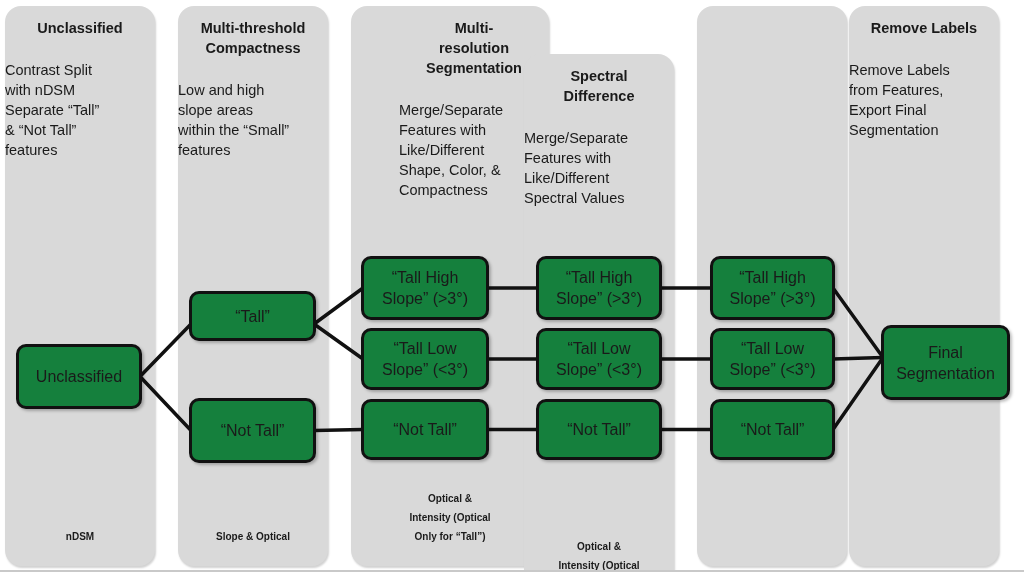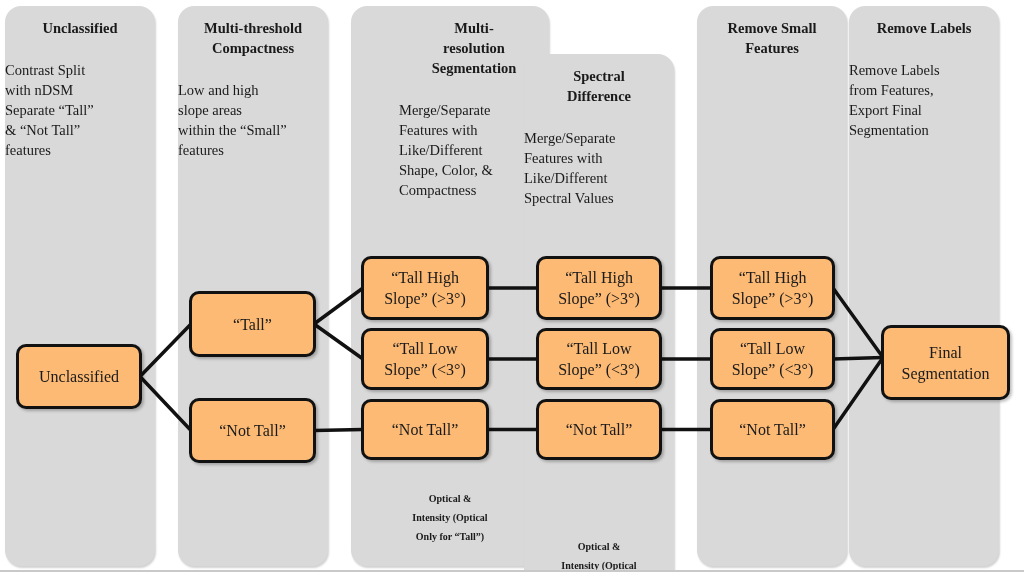--- a/index.html
+++ b/index.html
@@ -2,21 +2,21 @@
 <html><head>
 <meta charset="utf-8">
 <style>
   html, body { margin: 0; padding: 0; background: #ffffff; }
   #canvas {
     position: relative;
     width: 1024px;
     height: 572px;
     background: #ffffff;
     overflow: hidden;
-    font-family: Liberation Serif, serif;
+    font-family: Liberation Sans, sans-serif;
     color: #1a1a1a;
   }
   
   .col {
     position: absolute;
     top: 6px;
     height: 560px;
     width: 150px;
     background: #d9d9d9;
     border-radius: 16px;
@@ -64,35 +64,35 @@
   }
   #edge-layer line {
     stroke: #111111;
     stroke-width: 3.5;
     stroke-linecap: round;
   }
   
   .node {
     position: absolute;
     box-sizing: border-box;
-    background: #fdba74;
+    background: #15803d;
     border: 3px solid #111111;
     border-radius: 10px;
     box-shadow: 2px 2px 3px rgba(0,0,0,0.25);
     z-index: 2;
     display: flex;
     align-items: center;
     justify-content: center;
     text-align: center;
     font-size: 16px;
     line-height: 21px;
     white-space: pre-line;
   }
   .n-unclassified { left: 16px;  top: 344px; width: 126px; height: 65px; }
-  .n-tall         { left: 189px; top: 291px; width: 127px; height: 66px; }
+  .n-tall         { left: 189px; top: 291px; width: 127px; height: 50px; }
   .n-nottall-2    { left: 189px; top: 398px; width: 127px; height: 65px; }
   .n-high-3       { left: 361px; top: 256px; width: 128px; height: 64px; }
   .n-low-3        { left: 361px; top: 328px; width: 128px; height: 62px; }
   .n-nottall-3    { left: 361px; top: 399px; width: 128px; height: 61px; }
   .n-high-4       { left: 536px; top: 256px; width: 126px; height: 64px; }
   .n-low-4        { left: 536px; top: 328px; width: 126px; height: 62px; }
   .n-nottall-4    { left: 536px; top: 399px; width: 126px; height: 61px; }
   .n-high-5       { left: 710px; top: 256px; width: 125px; height: 64px; }
   .n-low-5        { left: 710px; top: 328px; width: 125px; height: 62px; }
   .n-nottall-5    { left: 710px; top: 399px; width: 125px; height: 61px; }
@@ -111,28 +111,30 @@
 
 <div id="canvas">
 
   <div class="col c1">
     <div class="col-header">Unclassified</div>
     <div class="col-body">Contrast Split
 with nDSM
 Separate “Tall”
 &amp; “Not Tall”
 features</div>
+    <div class="col-footer">nDSM</div>
   </div>
   <div class="col c2">
     <div class="col-header">Multi-threshold
 Compactness</div>
     <div class="col-body">Low and high
 slope areas
 within the “Small”
 features</div>
+    <div class="col-footer">Slope &amp; Optical</div>
   </div>
   <div class="col c3">
     <div class="col-header">Multi-
 resolution
 Segmentation</div>
     <div class="col-body">Merge/Separate
 Features with
 Like/Different
 Shape, Color, &amp;
 Compactness</div>
@@ -145,22 +147,20 @@
 Difference</div>
     <div class="col-body">Merge/Separate
 Features with
 Like/Different
 Spectral Values</div>
     <div class="col-footer">Optical &amp;
 Intensity (Optical
 Only for “Tall”)</div>
   </div>
   <div class="col c5">
-    <div class="col-header">Remove Small
-Features</div>
     <div class="col-footer"></div>
   </div>
   <div class="col c6">
     <div class="col-header">Remove Labels</div>
     <div class="col-body">Remove Labels
 from Features,
 Export Final
 Segmentation</div>
     <div class="col-footer"></div>
   </div>

